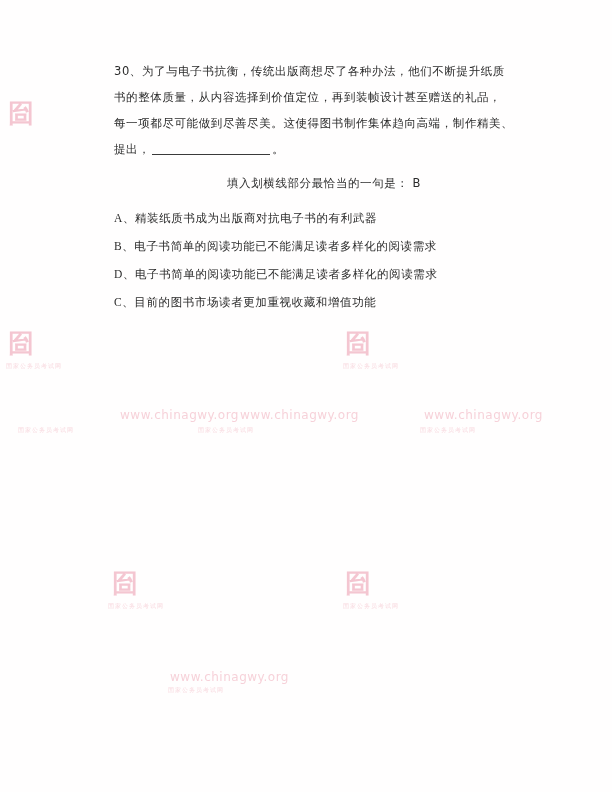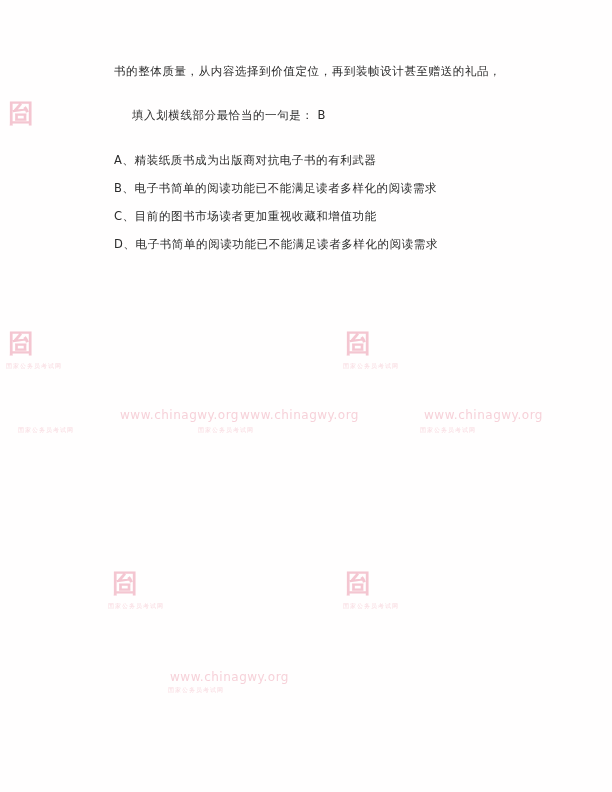--- a/index.html
+++ b/index.html
@@ -76,26 +76,28 @@
     height: 13px;
     vertical-align: -2px;
     margin: 0 2px;
   }
 
   .qline {
     font-size: 11.5px;
     line-height: 26px;
     color: #2b2b2b;
     letter-spacing: 0.6px;
-    margin: 18px;
+    margin: 8px;
     white-space: nowrap;
+    text-align: center;
   }
 
   .options {
     margin-top: 4px;
+    font-family: Liberation Serif, serif;
   }
   .option {
     font-size: 11.5px;
     line-height: 28px;
     color: #2b2b2b;
     letter-spacing: 0.6px;
     white-space: nowrap;
   }
   .answer-mark {
     margin-left: 4px;
@@ -125,28 +127,37 @@
     <div class="watermark wm-text-sm" style="left:108px; top:602px;">国家公务员考试网</div>
     <div class="watermark wm-text-sm" style="left:343px; top:602px;">国家公务员考试网</div>
 
     <div class="watermark wm-text" style="left:170px; top:670px;">www.chinagwy.org</div>
     <div class="watermark wm-text-sm" style="left:168px; top:686px;">国家公务员考试网</div>
   </div>
 
   <div class="content">
 
     <div class="para">
+      <span>30、</span><span>为了与电子书抗衡，传统出版商想尽了各种办法，他们不断提升纸质</span>
+    </div>
+    <div class="para">
       <span>书的整体质量，从内容选择到价值定位，再到装帧设计甚至赠送的礼品，</span>
+    </div>
+    <div class="para">
+      <span>每一项都尽可能做到尽善尽美。这使得图书制作集体趋向高端，制作精美、</span>
+    </div>
+    <div class="para">
+      <span>提出，</span><span class="blank-line"></span><span>。</span>
     </div>
 
     <div class="qline">
       <span>填入划横线部分最恰当的一句是：</span><span class="answer-mark">B</span>
     </div>
 
     <div class="options">
       <div class="option">A、精装纸质书成为出版商对抗电子书的有利武器</div>
       <div class="option">B、电子书简单的阅读功能已不能满足读者多样化的阅读需求</div>
+      <div class="option">D、电子书简单的阅读功能已不能满足读者多样化的阅读需求</div>
       <div class="option">C、目前的图书市场读者更加重视收藏和增值功能</div>
-      <div class="option">D、电子书简单的阅读功能已不能满足读者多样化的阅读需求</div>
     </div>
 
   </div>
 </div>
 
 </body></html>

